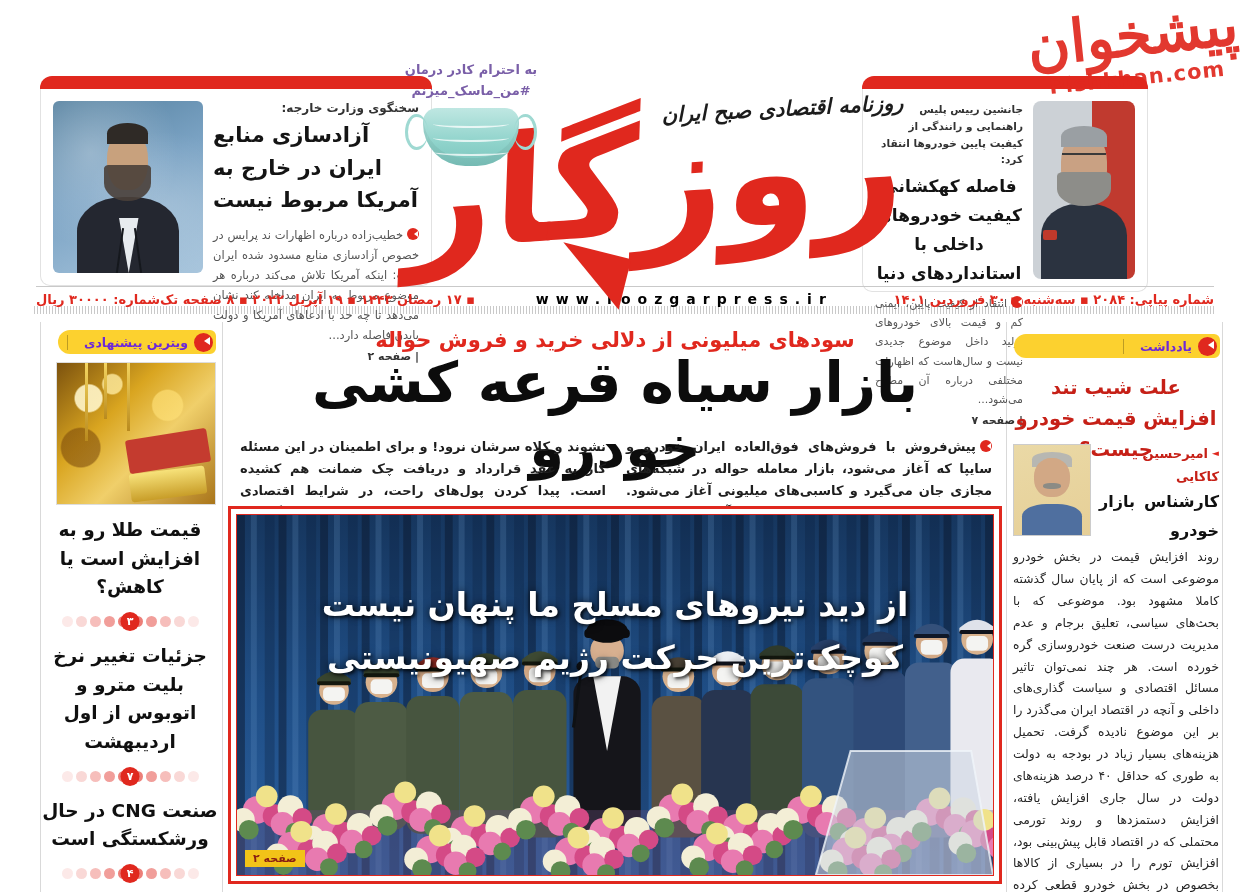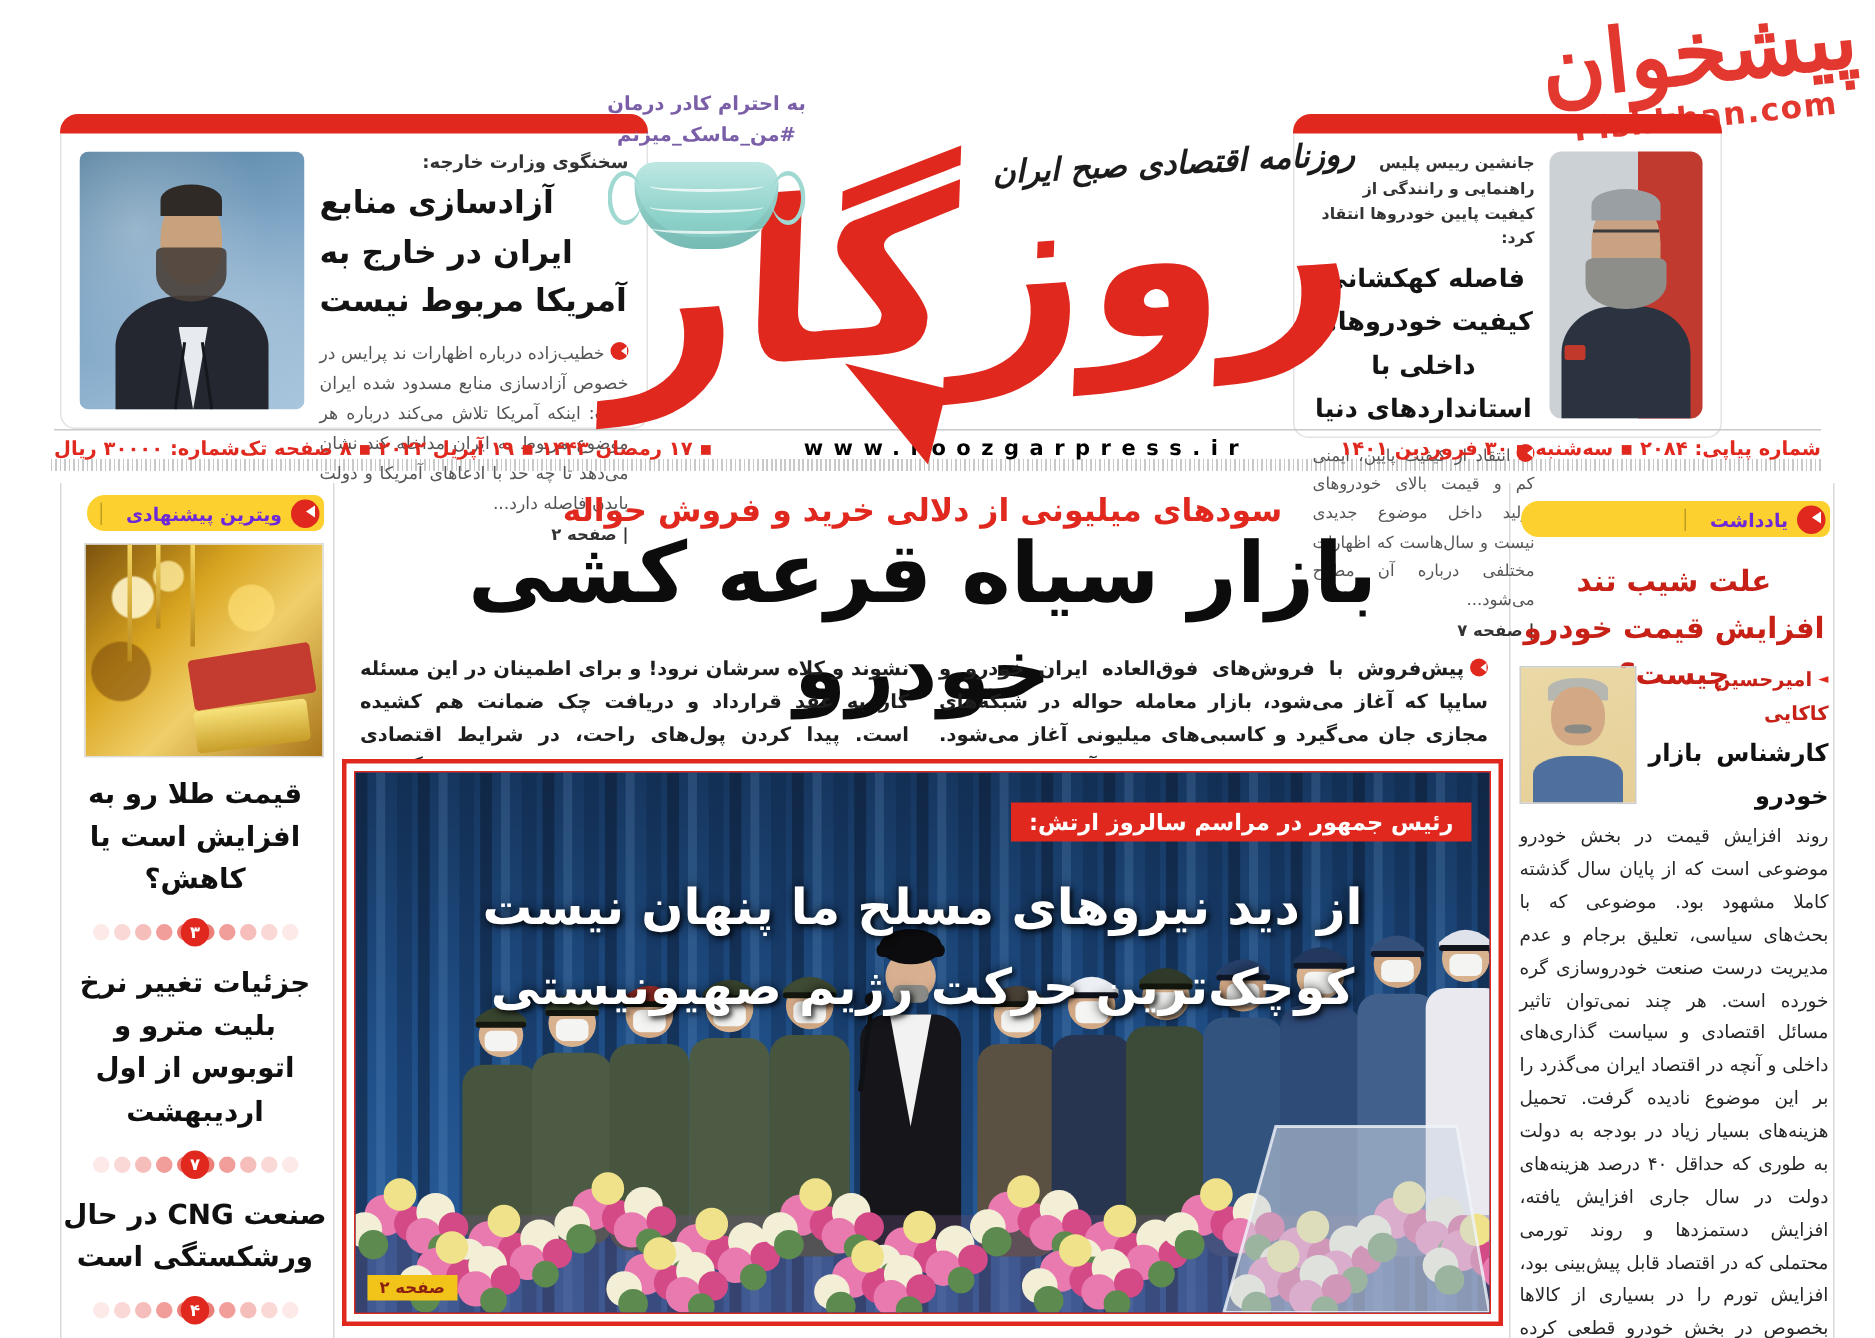--- a/index.html
+++ b/index.html
@@ -444,21 +444,20 @@
         <use href="#flower-cluster" x="700" y="302"></use>
           <use href="#flower-cluster" x="745" y="324"></use>
         <use href="#flower-cluster" x="55" y="336"></use>
           <use href="#flower-cluster" x="195" y="340"></use>
         <use href="#flower-cluster" x="335" y="342"></use>
           <use href="#flower-cluster" x="475" y="338"></use>
         <use href="#flower-cluster" x="615" y="342"></use>
 
         <polygon points="585,366 620,240 742,240 764,366" fill="rgba(205,215,228,0.55)" stroke="rgba(240,245,250,0.8)" stroke-width="2"></polygon>
       </svg>
-      <div class="photo-label">رئیس جمهور در مراسم سالروز ارتش:</div>
       <div class="photo-headline">
         <div>از دید نیروهای مسلح ما پنهان نیست</div>
         <div>کوچک‌ترین حرکت رژیم صهیونیستی</div>
       </div>
       <div class="photo-pagetag">صفحه ۲</div>
     </div>
   </div>
 
   <div class="tab" style="left:1014px;top:334px;width:206px;">
     <span class="flag"></span>

